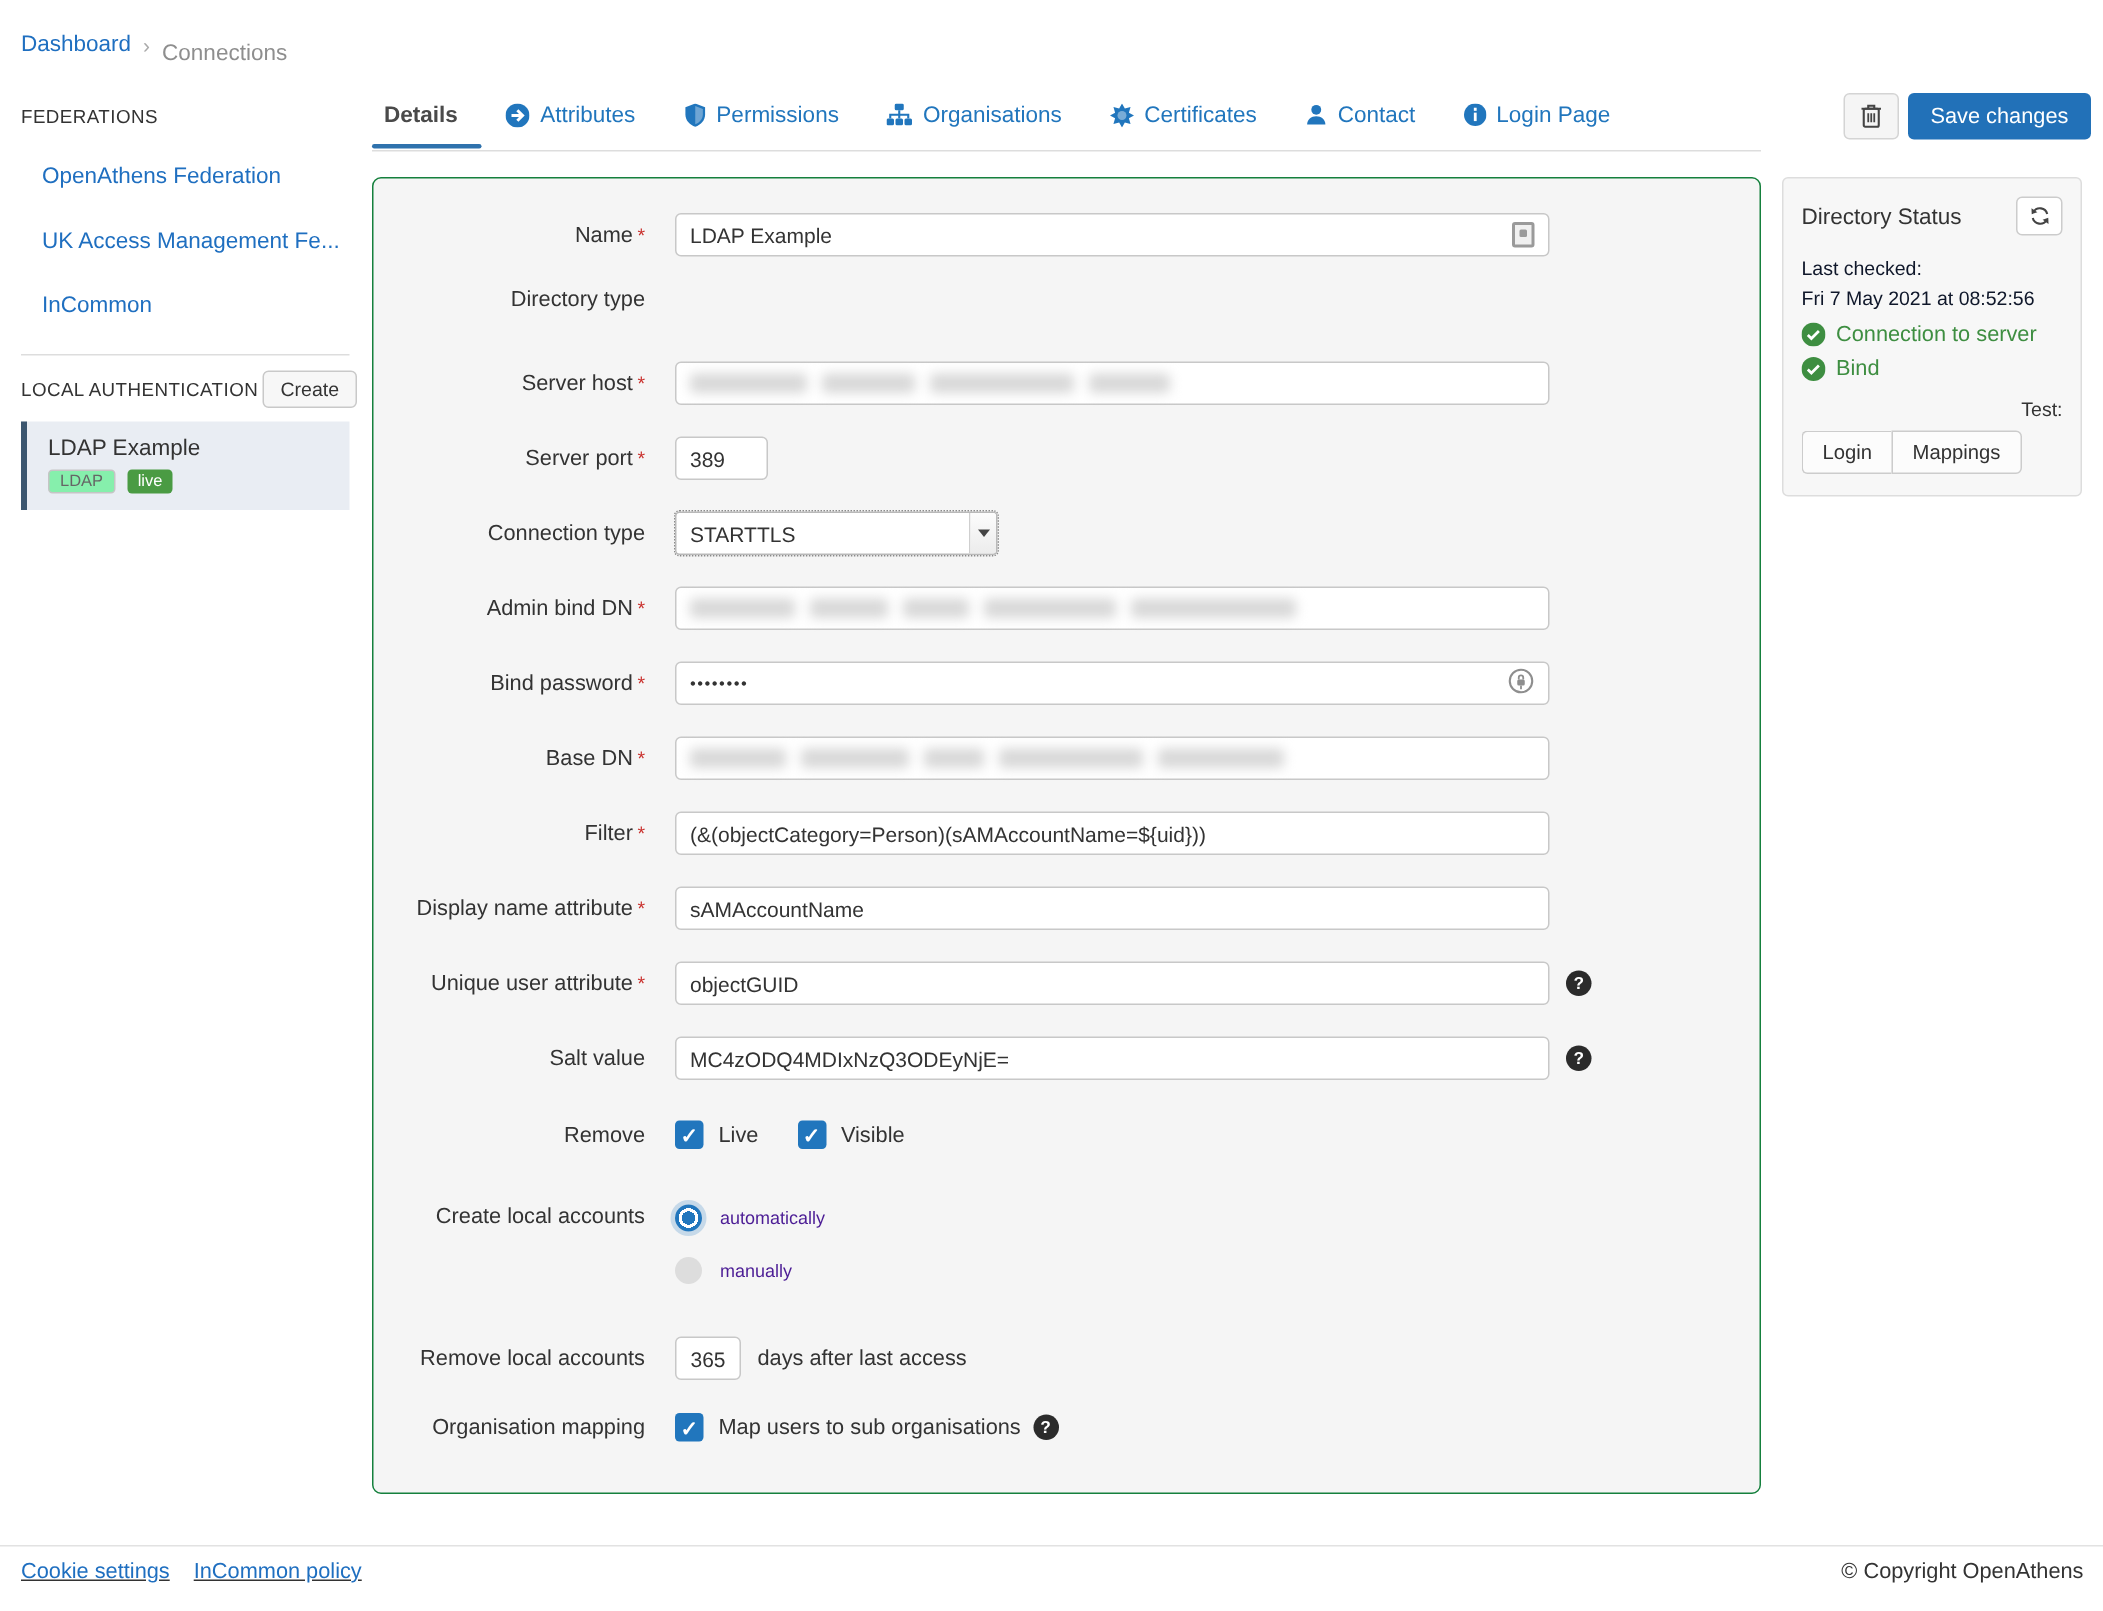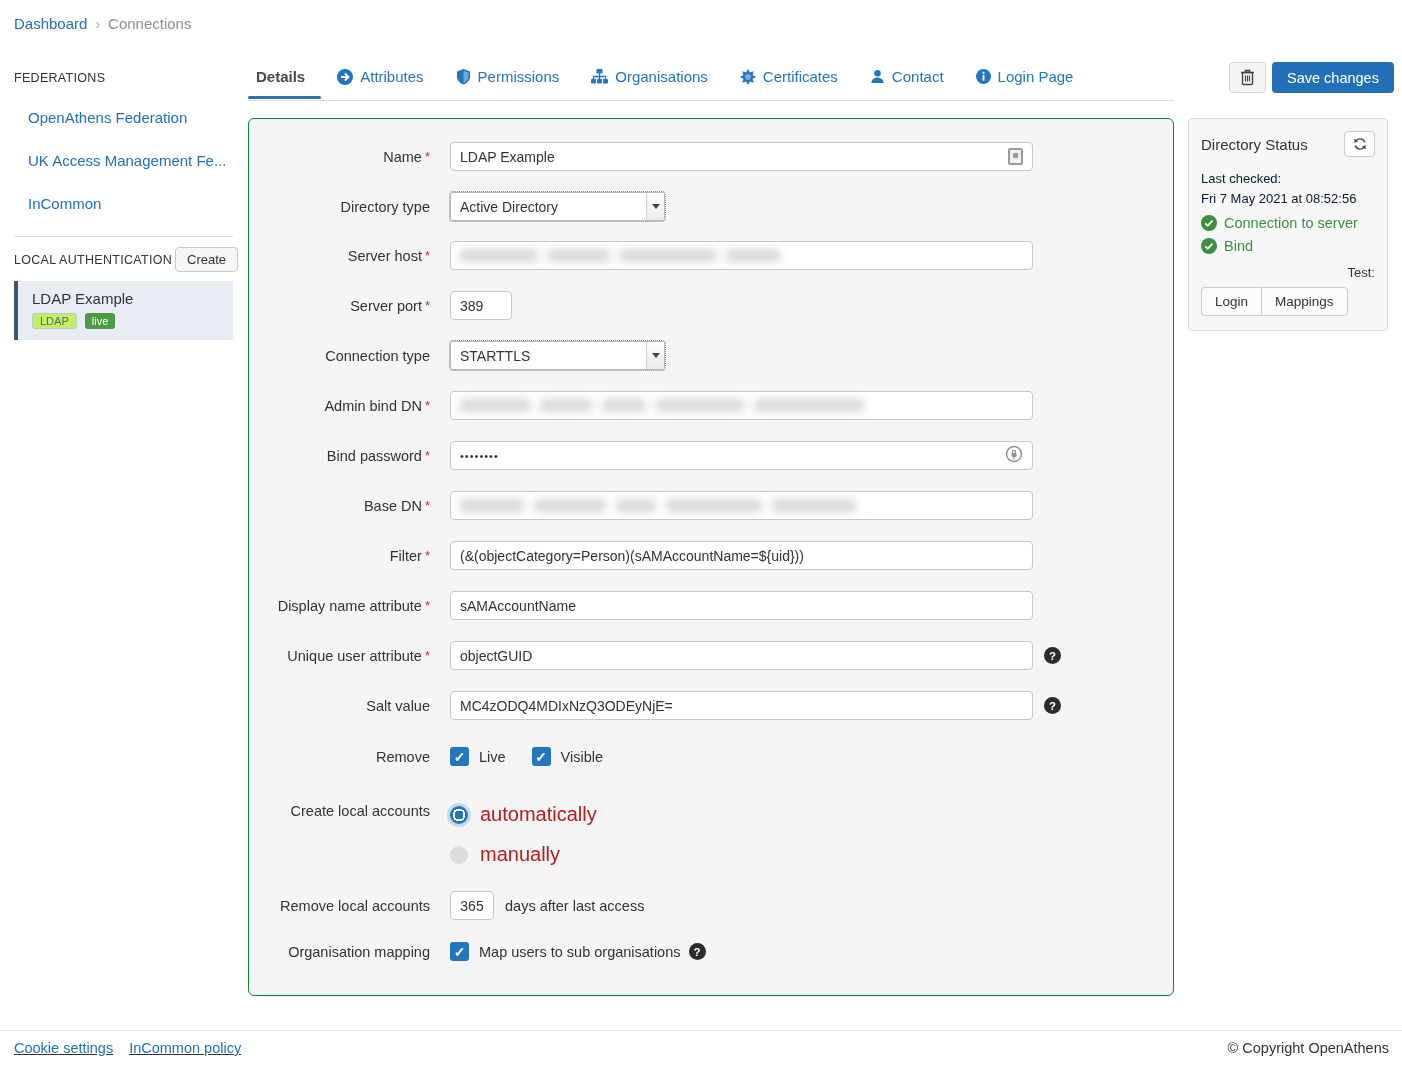--- a/index.html
+++ b/index.html
@@ -3,31 +3,31 @@
 <meta charset="utf-8">
 <style>
   * { margin:0; padding:0; box-sizing:border-box; }
   html,body { width:1402px; height:1074px; background:#fff; font-family:"Liberation Sans", sans-serif; color:#333; }
   .page { position:relative; width:1402px; height:1074px; overflow:hidden; }
 
   
   .breadcrumb { position:absolute; left:14px; top:15px; font-size:15px; display:flex; gap:8px; align-items:center; }
   .breadcrumb a { color:#1f6fc0; text-decoration:none; cursor:pointer; }
   .crumb-sep { color:#aaa; font-size:14px; }
-  .crumb-current { color:#8e8e8e; }
+  .crumb-current { color:#8e8e8e;margin-top:12px; }
 
   
   .side-heading { position:absolute; left:14px; font-size:12.5px; color:#333; letter-spacing:.3px; }
   .side-link { position:absolute; left:28px; font-size:15px; color:#1f6fc0; cursor:pointer; white-space:nowrap; }
   .side-divider { position:absolute; left:14px; top:236px; width:219px; border-top:1px solid #ddd; }
   .create-btn { position:absolute; left:175px; top:247px; font-size:13px; color:#333; background:#f7f7f7; border:1px solid #c9c9c9; border-radius:4px; padding:4px 11px; cursor:pointer; }
   .conn-item { position:absolute; left:14px; top:281px; width:219px; height:59px; background:#e9edf3; border-left:4px solid #3c566f; padding:9px 0 0 14px; cursor:pointer; }
   .conn-name { font-size:15px; color:#333; }
   .badge-row { display:flex; gap:8px; margin-top:6px; }
-  .badge-type { font-size:11px; color:#666; background:#bef264; border:1px solid #c5c5c5; border-radius:3px; padding:1px 7px; }
+  .badge-type { font-size:11px; color:#666; background:#86efac; border:1px solid #c5c5c5; border-radius:3px; padding:1px 7px; }
   .badge-live { font-size:11px; color:#fff; background:#4a9b43; border-radius:3px; padding:2px 7px; }
 
   
   .tabbar { position:absolute; left:248px; top:66px; width:926px; height:35px; border-bottom:1px solid #ddd; display:flex; align-items:flex-start; gap:0; }
   .tab { display:flex; align-items:center; gap:7px; font-size:15px; color:#2176bd; padding:2px 16px 12px 16px; cursor:pointer; position:relative; }
   .tab:first-child { padding-left:8px;font-weight:bold; }
   .tab.active { color:#4a4a4a; }
   .tab.active::after { content:""; position:absolute; left:0; right:0; bottom:-2px; height:3px; background:#2f72ad; border-radius:2px; }
   .tab svg { flex:0 0 auto; }
 
@@ -47,21 +47,21 @@
   .redact i { display:block; height:13px; background:#d8d8d8; border-radius:3px; }
   .selectbox { height:29px; width:215px; background:#fff; border:1px solid #b9b9b9; border-radius:3px; outline:1px dotted #8a8a8a; display:flex; align-items:center; font-size:14px; color:#333; cursor:pointer; }
   .selectbox .sel-text { flex:1; padding:0 9px; }
   .sel-arrow { width:18px; height:27px; border-left:1px solid #cfcfcf; background:linear-gradient(#fcfcfc,#ececec); display:flex; align-items:center; justify-content:center; border-radius:0 2px 2px 0; }
   .sel-arrow b { width:0; height:0; border-left:4px solid transparent; border-right:4px solid transparent; border-top:5px solid #444; }
   .help { width:17px; height:17px; border-radius:50%; background:#2b2b2b; color:#fff; font-size:11.5px; font-weight:bold; display:flex; align-items:center; justify-content:center; margin-left:11px; cursor:pointer; }
   .chk { width:19px; height:19px; border-radius:3px; background:#2176bd; color:#fff; display:flex; align-items:center; justify-content:center; font-size:14px; font-weight:bold; cursor:pointer; }
   .chk-lbl { font-size:14.5px; color:#333; margin-left:10px; margin-right:26px; }
   .radio-on { width:18px; height:18px; border-radius:50%; background:radial-gradient(circle,#2176bd 0 4.5px,#fff 4.5px 6.5px,#2176bd 6.5px 9px); box-shadow:0 0 0 3px rgba(33,118,189,.22); cursor:pointer; }
   .radio-off { width:18px; height:18px; border-radius:50%; background:#ddd; cursor:pointer; }
-  .radio-lbl { font-size:20px; color:#b91c1c; margin-left:12px; }
+  .radio-lbl { font-size:12px; color:#4c1d95; margin-left:12px; }
   .suffix { font-size:14.5px; color:#333; margin-left:11px; }
   .field-icon { margin-left:auto; }
 
   
   .dstatus { position:absolute; left:1188px; top:118px; width:200px; background:#f7f7f7; border:1px solid #ddd; border-radius:4px; padding:12px 12px 14px 12px; }
   .dstatus-head { display:flex; align-items:center; justify-content:space-between; }
   .dstatus-title { font-size:15px; color:#333; }
   .refresh-btn { width:31px; height:26px; background:#fff; border:1px solid #ccc; border-radius:4px; display:flex; align-items:center; justify-content:center; cursor:pointer; }
   .lastchecked { font-size:13px; color:#0f172a; margin-top:12px; line-height:1.5; }
   .check-line { display:flex; align-items:center; gap:7px; color:#3e8e41; font-size:14.5px; margin-top:7px; }
@@ -176,28 +176,20 @@
       <div class="ctl">
           <div class="tbox tbox-wide">
             <span>LDAP Example</span>
             <span class="field-icon pw-ext-icon"></span>
           </div>
         </div>
     </div>
 
     <div class="row" style="top:73px">
       <label class="lbl"><span>Directory type</span></label>
-      <div class="ctl">
-          <div class="selectbox">
-            <span class="sel-text">Active Directory</span>
-            <span class="sel-arrow">
-              <b></b>
-            </span>
-          </div>
-        </div>
     </div>
 
     <div class="row" style="top:122px">
       <label class="lbl"><span>Server host</span><span class="req">*</span></label>
       <div class="ctl">
           <div class="tbox tbox-wide">
             <span class="redact">
               <i style="width:78px"></i>
               <i style="width:62px"></i>
               <i style="width:96px"></i>

